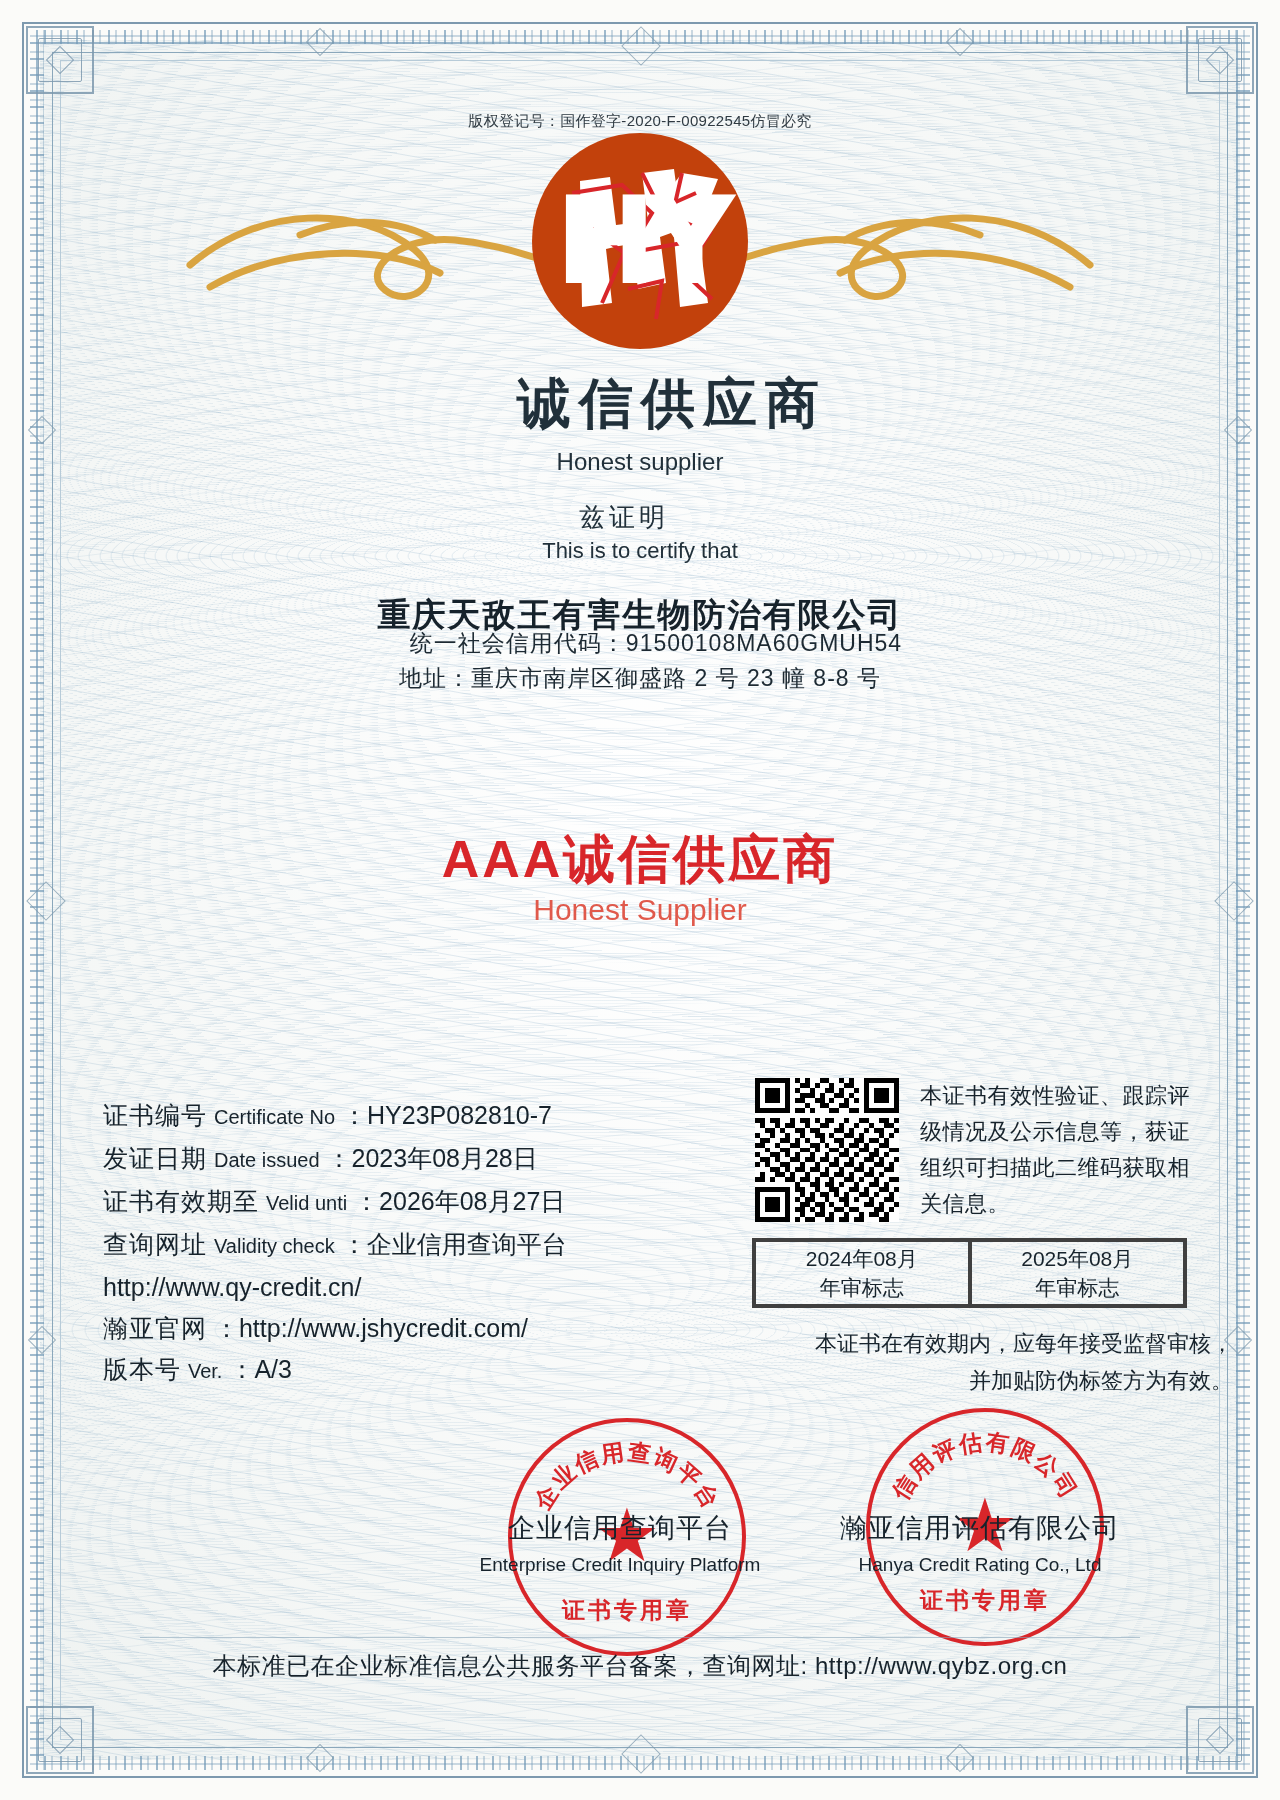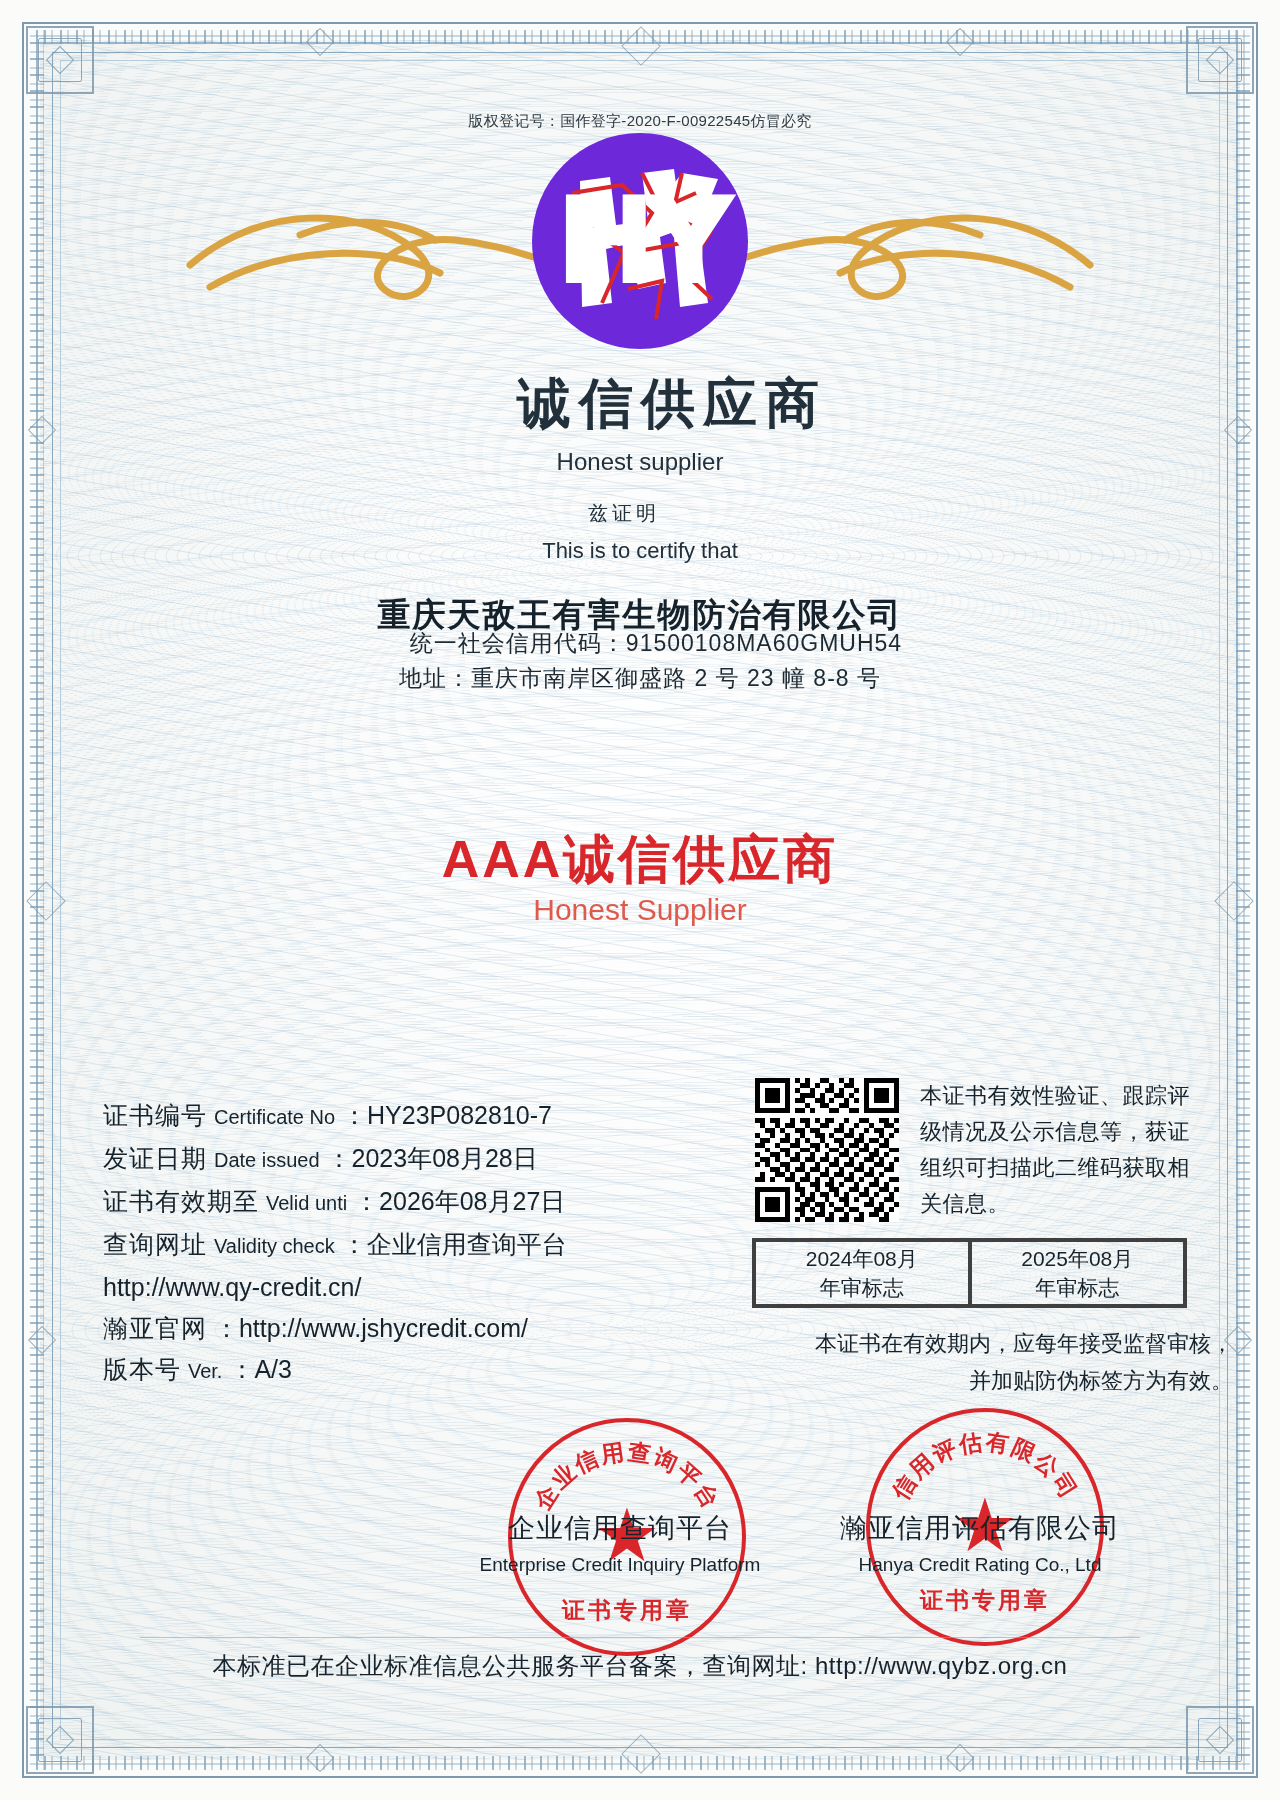--- a/index.html
+++ b/index.html
@@ -117,41 +117,41 @@
   }
 
   .flourish{
     position:absolute;top:195px;left:150px;width:980px;height:120px;
     pointer-events:none;
   }
 
   .logo{
     position:absolute;left:50%;top:133px;transform:translateX(-50%);
     width:216px;height:216px;border-radius:50%;
-    background:#6d28d9;
+    background:#c2410c;
     display:flex;align-items:center;justify-content:center;
   }
   .logo .hy{
     color:#fff;font-size:122px;font-weight:bold;letter-spacing:-10px;
     font-family:"DejaVu Sans", sans-serif;line-height:1;
     position:relative;
   }
   .logo-shards{position:absolute;inset:0;}
 
   .title-cn{
     position:absolute;top:368px;left:0;width:1280px;text-align:center;
     font-size:54px;color:#21303a;letter-spacing:8px;font-weight:600;margin-left:32px;
   }
   .title-en{
     position:absolute;top:448px;left:0;width:1280px;text-align:center;
     font-size:24px;color:#21303a;
   }
   .certify-cn{
     position:absolute;top:500px;left:0;width:1248px;text-align:center;
-    font-size:20px;color:#21303a;letter-spacing:4px;
+    font-size:26px;color:#21303a;letter-spacing:4px;
   }
   .certify-en{
     position:absolute;top:538px;left:0;width:1280px;text-align:center;
     font-size:22px;color:#21303a;
   }
   .company{
     position:absolute;top:578px;left:0;width:1280px;text-align:center;
     font-size:33px;color:#16222b;font-weight:bold;letter-spacing:2px;margin-top:15px;
   }
   .usci{

